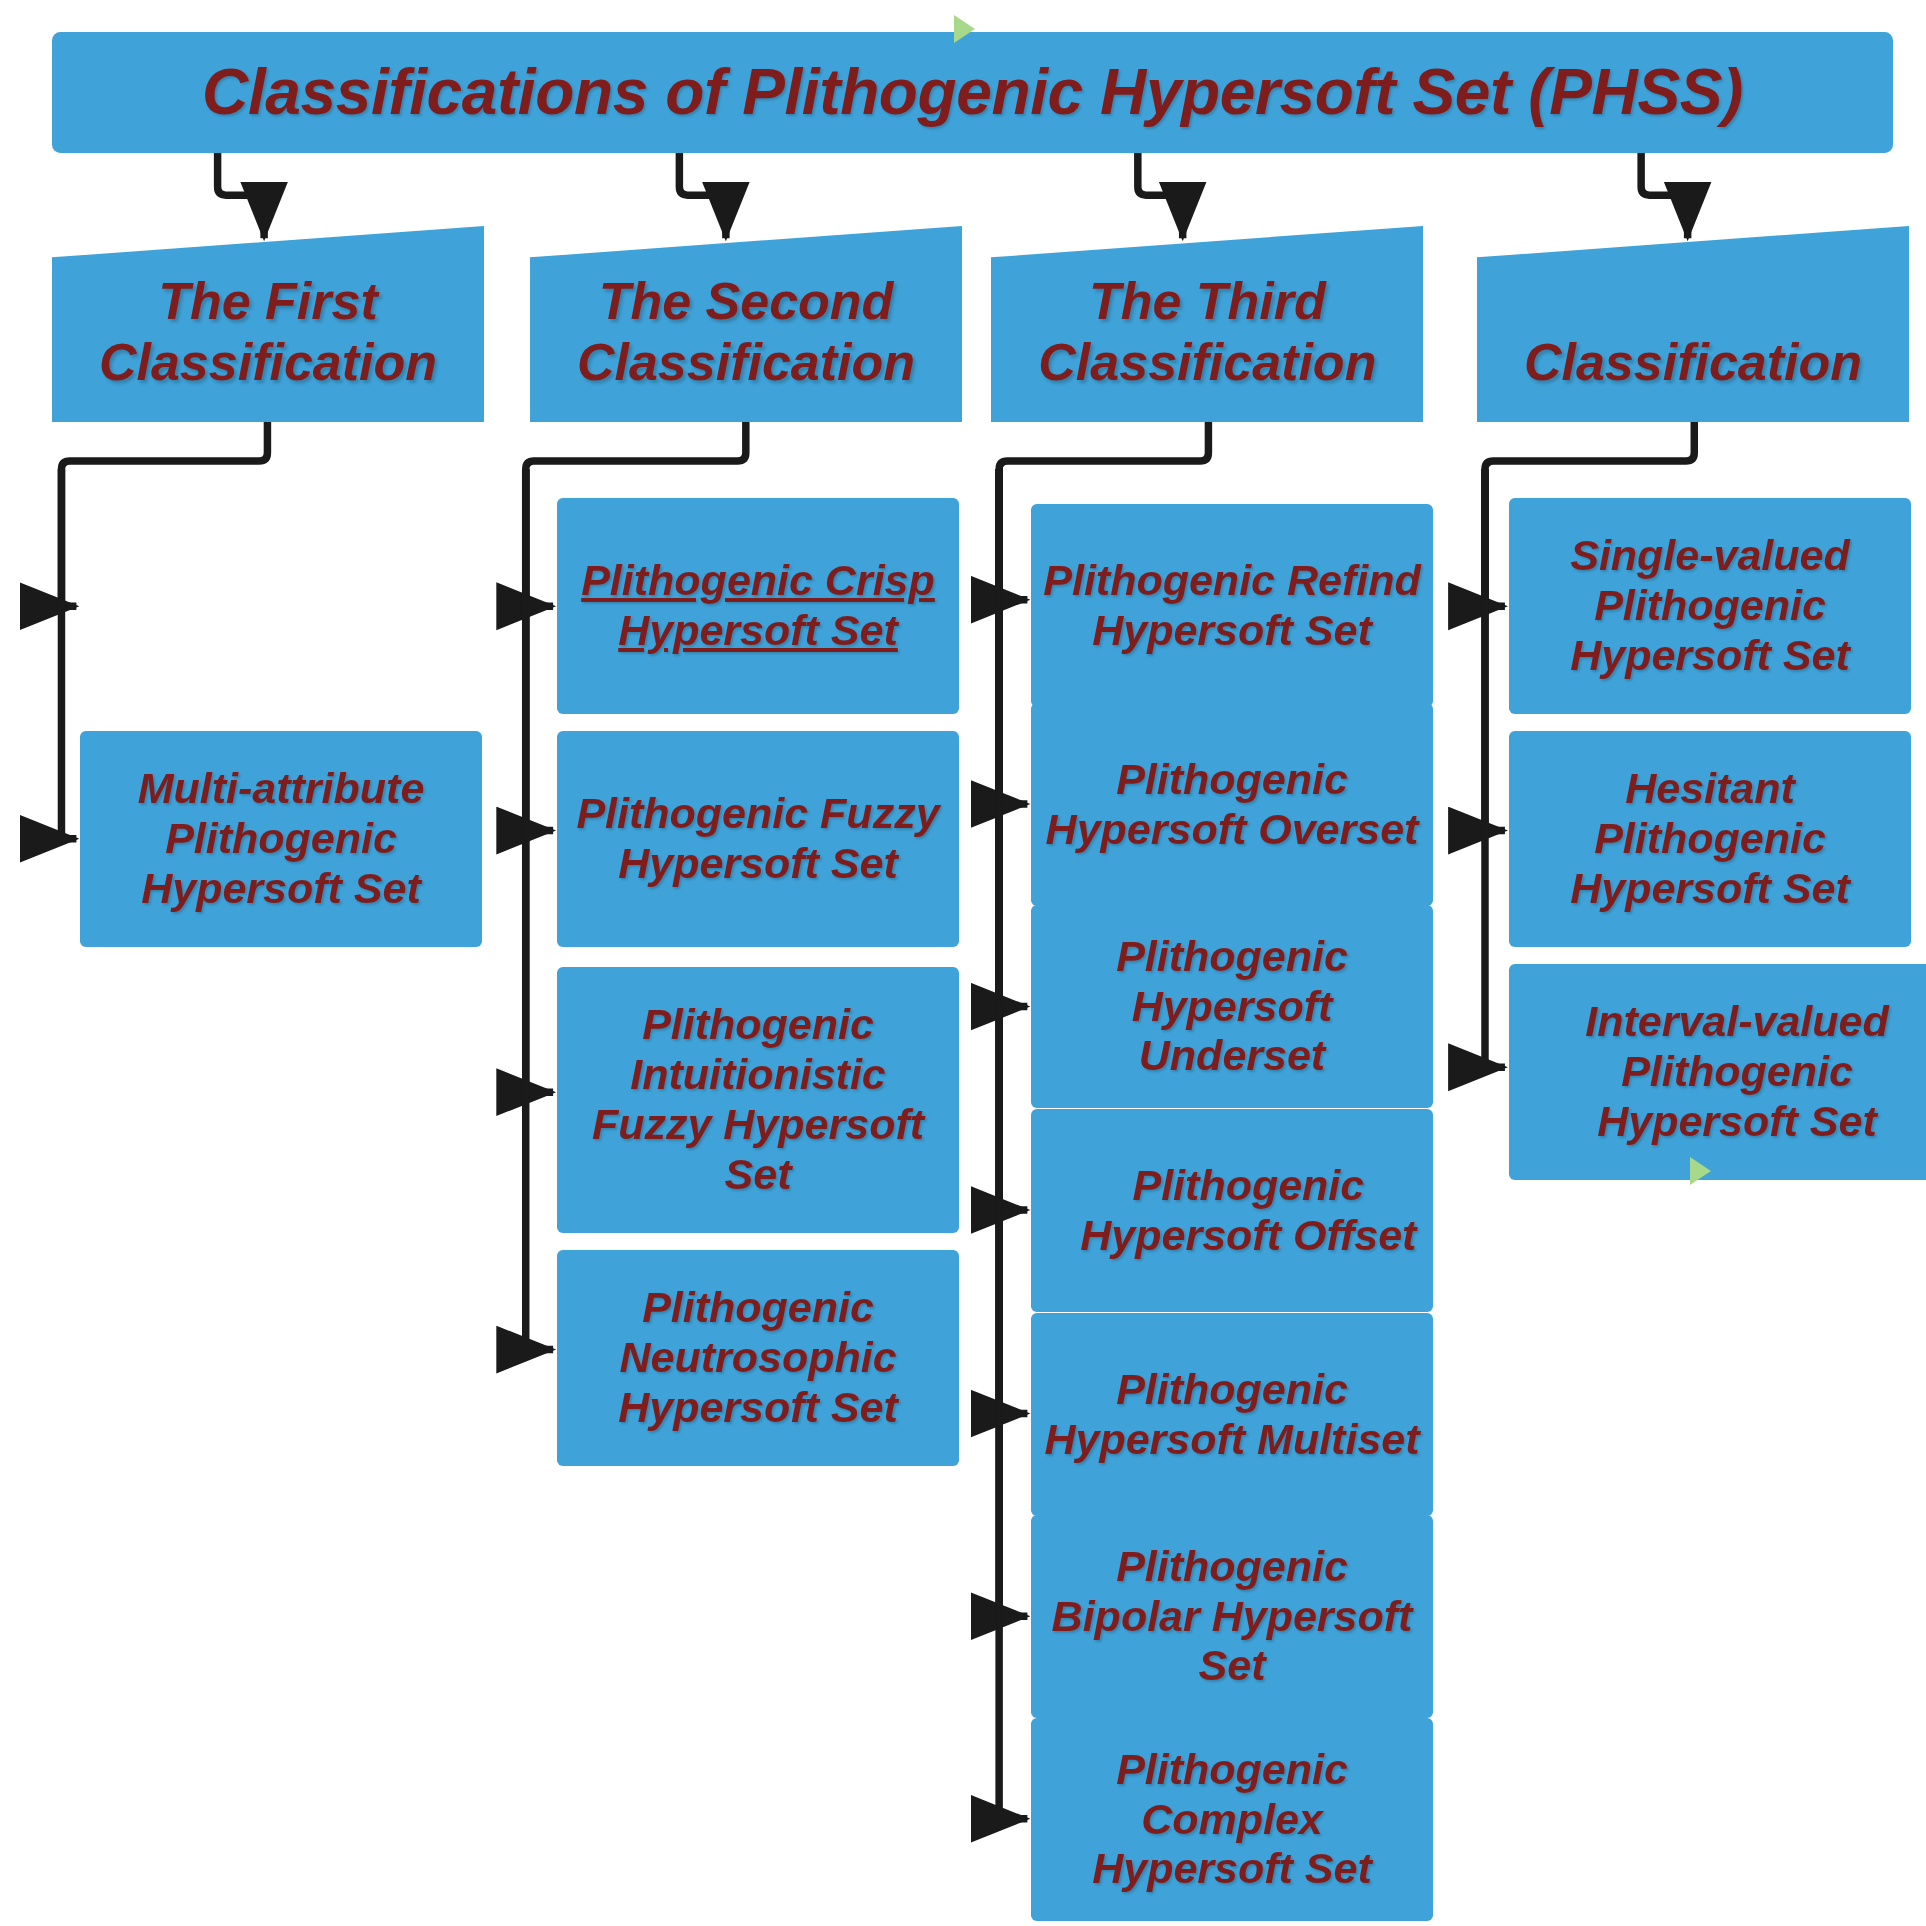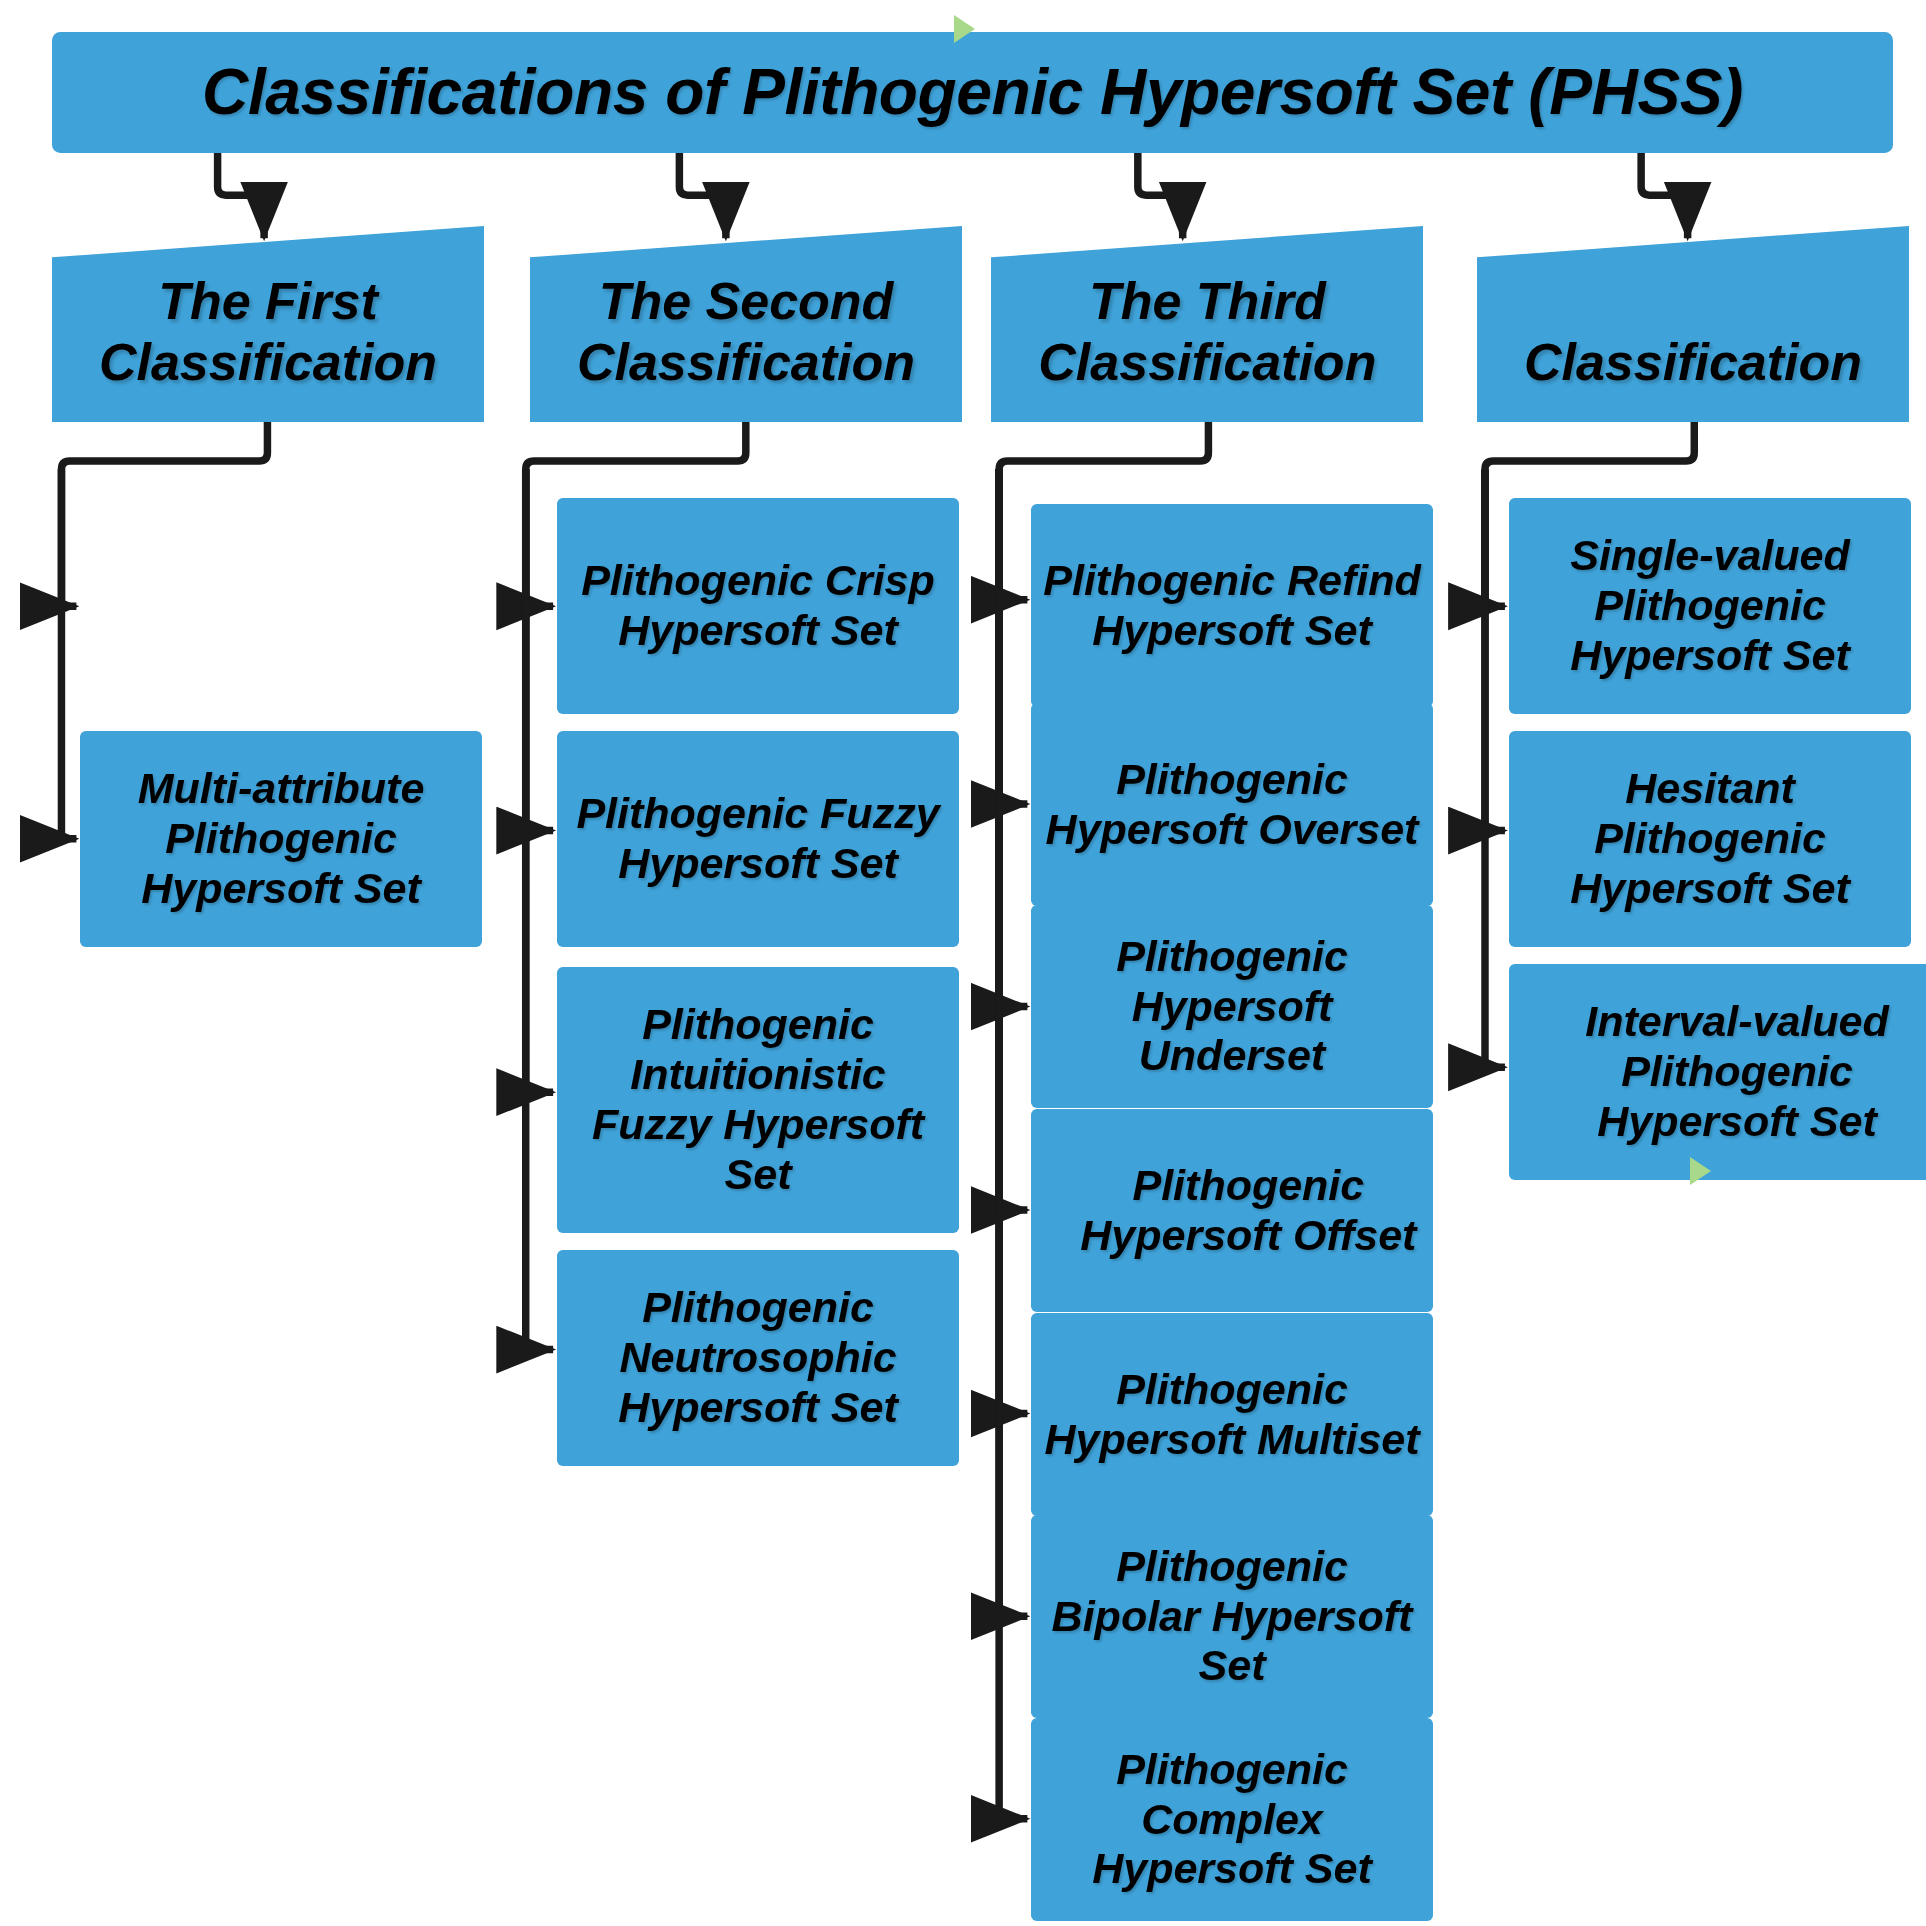--- a/index.html
+++ b/index.html
@@ -3,21 +3,21 @@
 <meta charset="utf-8">
 <style>
   html,body{margin:0;padding:0;background:#ffffff;}
   body{width:1926px;height:1926px;overflow:hidden;
        font-family:"Liberation Sans","DejaVu Sans",sans-serif;}
   #stage{position:relative;width:1926px;height:1926px;background:#fff;}
 
   .node{
     position:absolute;
     background:#3fa2d8;
-    color:#000000;
+    color:#7f1d1d;
     font-weight:bold;
     font-style:italic;
     display:flex;
     align-items:center;
     justify-content:center;
     text-align:center;
     box-sizing:border-box;
     border-radius:5.8px;
     line-height:1.16;
     text-shadow:1.7px 1.7px 2.5px rgba(0,0,0,0.18);
@@ -113,21 +113,21 @@
   </div>
   <div class="node leaf-node" style="left:80px;top:731px;width:402px;height:216px;">Multi-attribute Plithogenic Hypersoft Set</div>
 
   <div class="node header-node" style="left:530px;top:226px;width:432px;height:196px;">
     <span class="trapz"></span>
     <span class="htxt">
       <span>The Second</span><br>
       <span>Classification</span>
     </span>
   </div>
-  <div class="node leaf-node" style="left:557px;top:498px;width:402px;height:216px;">Plithogenic Crisp Hypersoft Set</div>
+  <div class="node leaf-node" style="left:557px;top:498px;width:402px;height:216px;text-decoration:underline;">Plithogenic Crisp Hypersoft Set</div>
   <div class="node leaf-node" style="left:557px;top:731px;width:402px;height:216px;">Plithogenic Fuzzy Hypersoft Set</div>
   <div class="node leaf-node" style="left:557px;top:967px;width:402px;height:266px;">Plithogenic Intuitionistic Fuzzy Hypersoft Set</div>
   <div class="node leaf-node" style="left:557px;top:1250px;width:402px;height:216px;">Plithogenic Neutrosophic Hypersoft Set</div>
 
   <div class="node header-node" style="left:991px;top:226px;width:432px;height:196px;padding-left:9px;">
     <span class="trapz"></span>
     <span class="htxt">
       <span>The Third</span><br>
       <span>Classification</span>
     </span>

